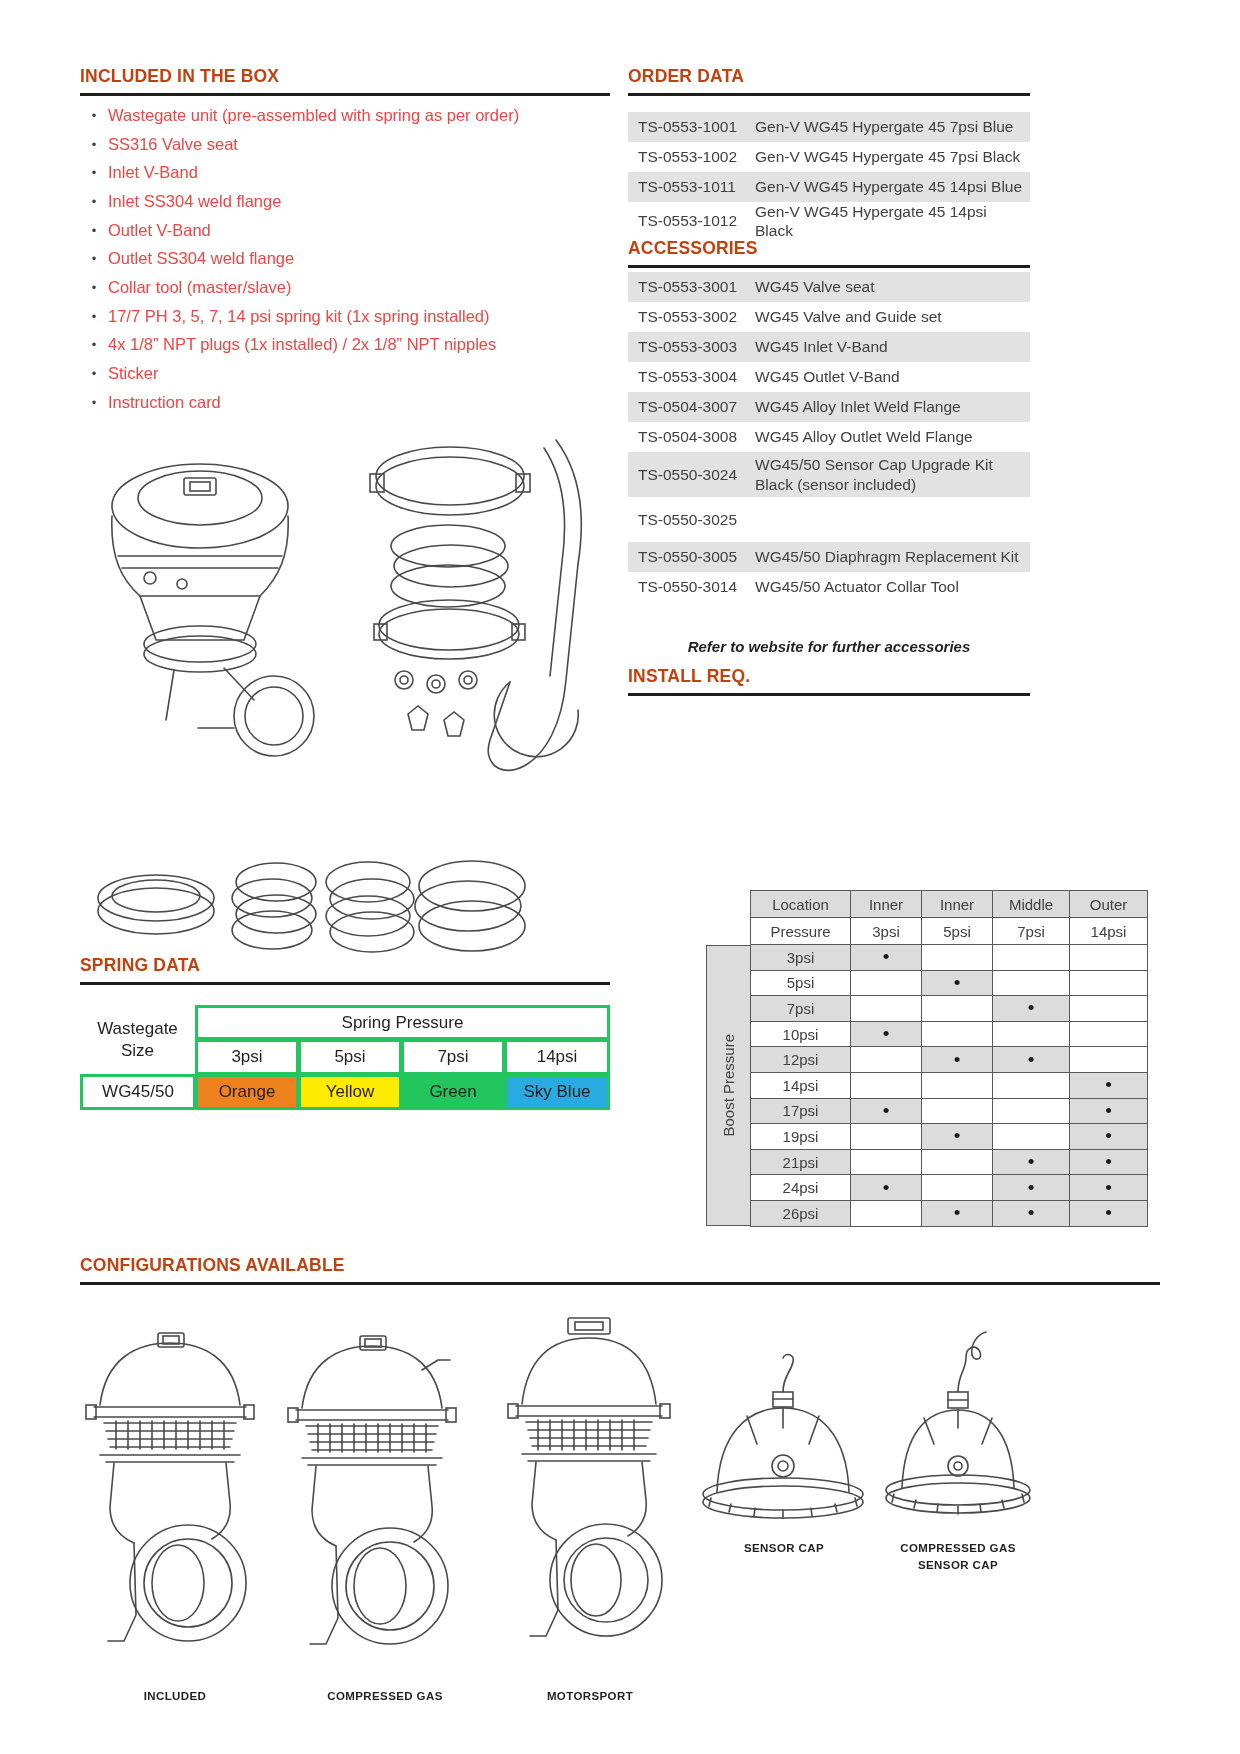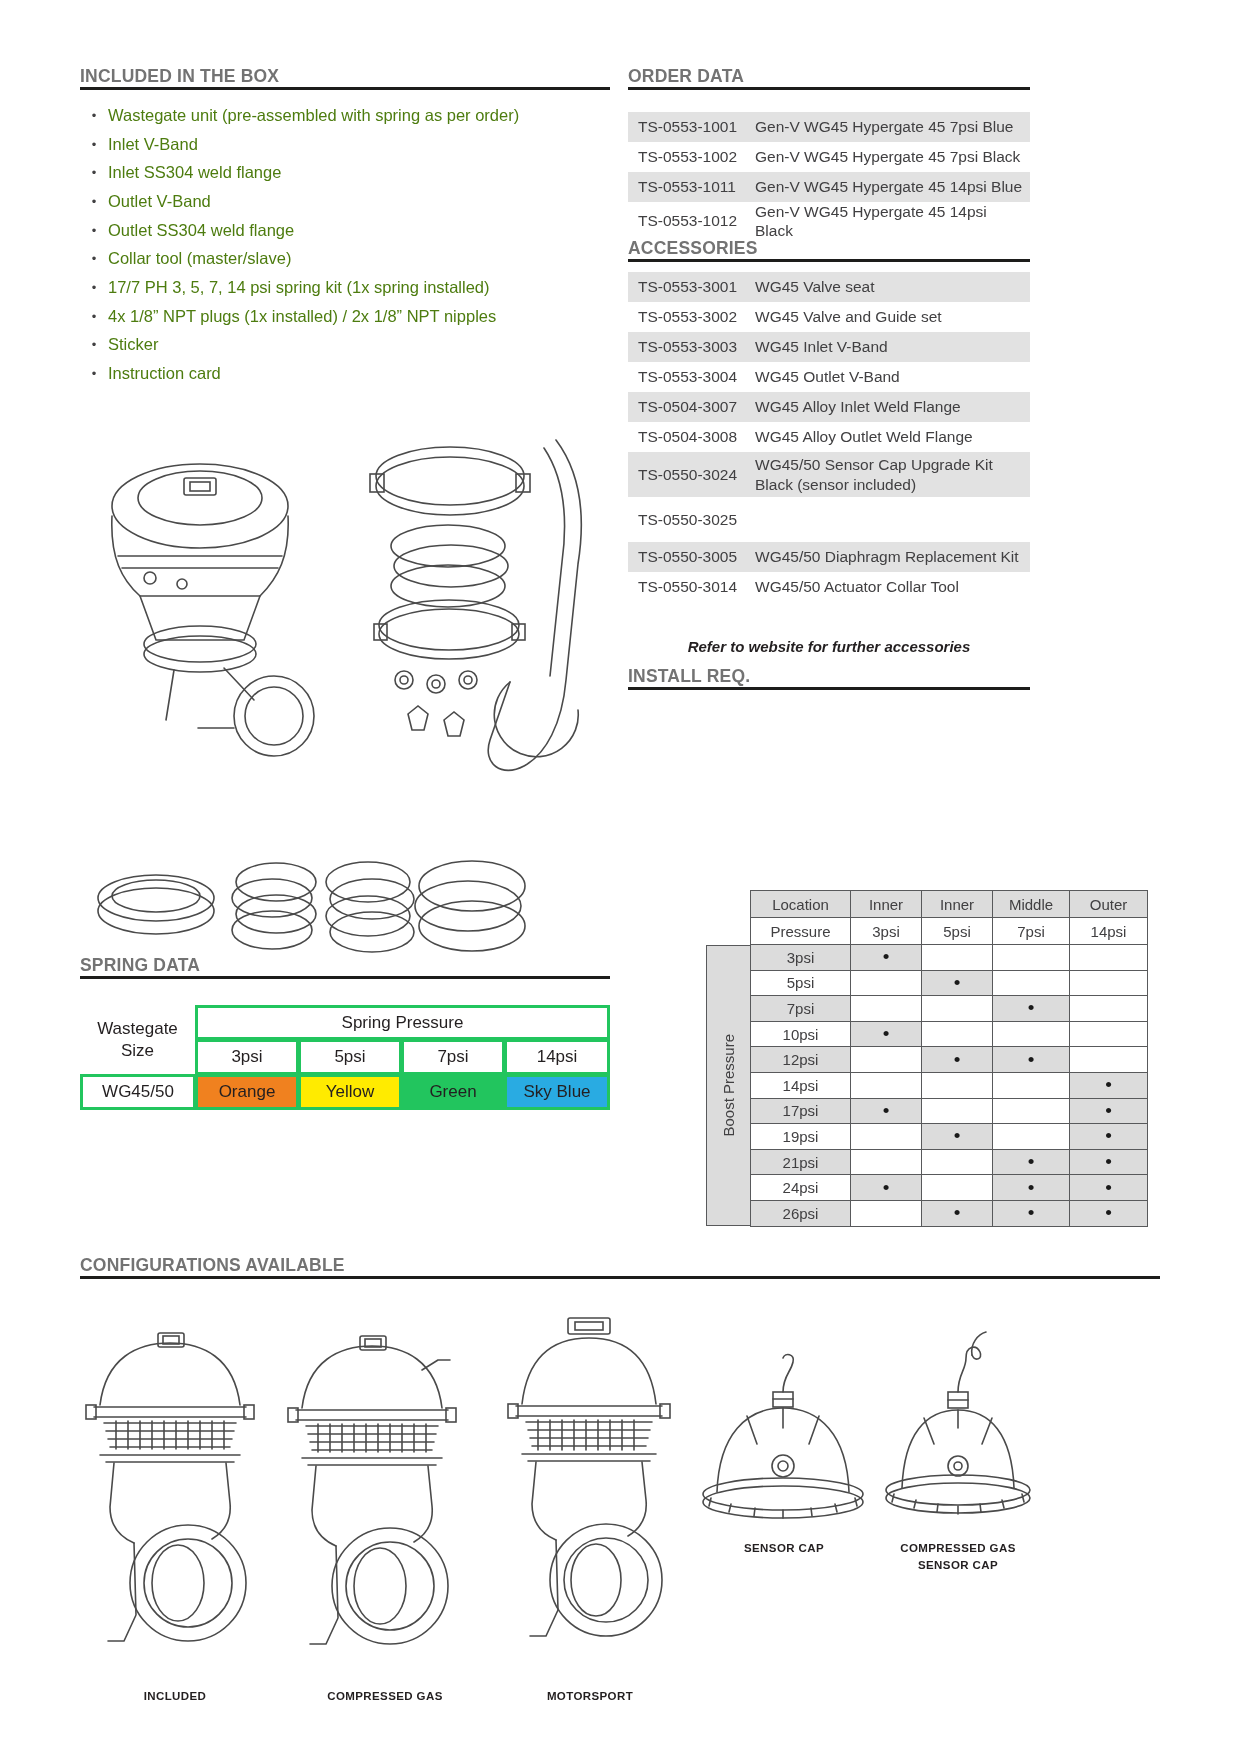--- a/index.html
+++ b/index.html
@@ -1,23 +1,23 @@
 <!DOCTYPE html>
 <html><head>
 <meta charset="utf-8">
 <style>
   html,body{margin:0;padding:0;background:#fff;}
   .page{position:relative;width:1240px;height:1754px;background:#fff;overflow:hidden;
         font-family:"Liberation Sans",sans-serif;color:#414042;}
   .abs{position:absolute;}
-  .h{position:absolute;font-weight:bold;font-size:17.5px;color:#737373;
-     border-bottom:3px solid #1d1d1b;letter-spacing:.2px;}
+  .h{position:absolute;font-weight:bold;font-size:17.5px;color:#c2410c;
+     border-bottom:3px solid #1d1d1b;padding-bottom:6px;letter-spacing:.2px;}
   
   .blist{position:absolute;left:80px;top:101px;width:540px;margin:0;padding:0;list-style:none;}
-  .blist li{display:flex;align-items:center;height:28.7px;font-size:16.5px;color:#4d7c0f;}
+  .blist li{display:flex;align-items:center;height:28.7px;font-size:16.5px;color:#ef4444;}
   .blist li::before{content:"•";width:28px;text-align:center;flex:none;font-size:13px;color:#414042;}
   
   .btable{position:absolute;left:628px;width:402px;}
   .btable .trow{display:flex;align-items:center;min-height:30px;}
   .btable .trow.tall{min-height:45px;}
   .btable .trow.g{background:#E2E2E2;}
   .btable .c1{width:127px;padding-left:10px;box-sizing:border-box;flex:none;font-size:15.5px;}
   .btable .c2{width:275px;padding-right:4px;box-sizing:border-box;font-size:15.5px;line-height:1.25;}
   .note{position:absolute;left:628px;top:638px;width:402px;text-align:center;
         font-size:15px;font-style:italic;font-weight:bold;color:#231F20;}
@@ -44,20 +44,21 @@
 </style>
 </head>
 <body>
 
 <div class="page">
 
   <div class="h" style="left:80px;top:66px;width:530px;">INCLUDED IN THE BOX</div>
 
   <ul class="blist">
     <li>Wastegate unit (pre-assembled with spring as per order)</li>
+    <li>SS316 Valve seat</li>
     <li>Inlet V-Band</li>
     <li>Inlet SS304 weld flange</li>
     <li>Outlet V-Band</li>
     <li>Outlet SS304 weld flange</li>
     <li>Collar tool (master/slave)</li>
     <li>17/7 PH 3, 5, 7, 14 psi spring kit (1x spring installed)</li>
     <li>4x 1/8” NPT plugs (1x installed) / 2x 1/8” NPT nipples</li>
     <li>Sticker</li>
     <li>Instruction card</li>
   </ul>

